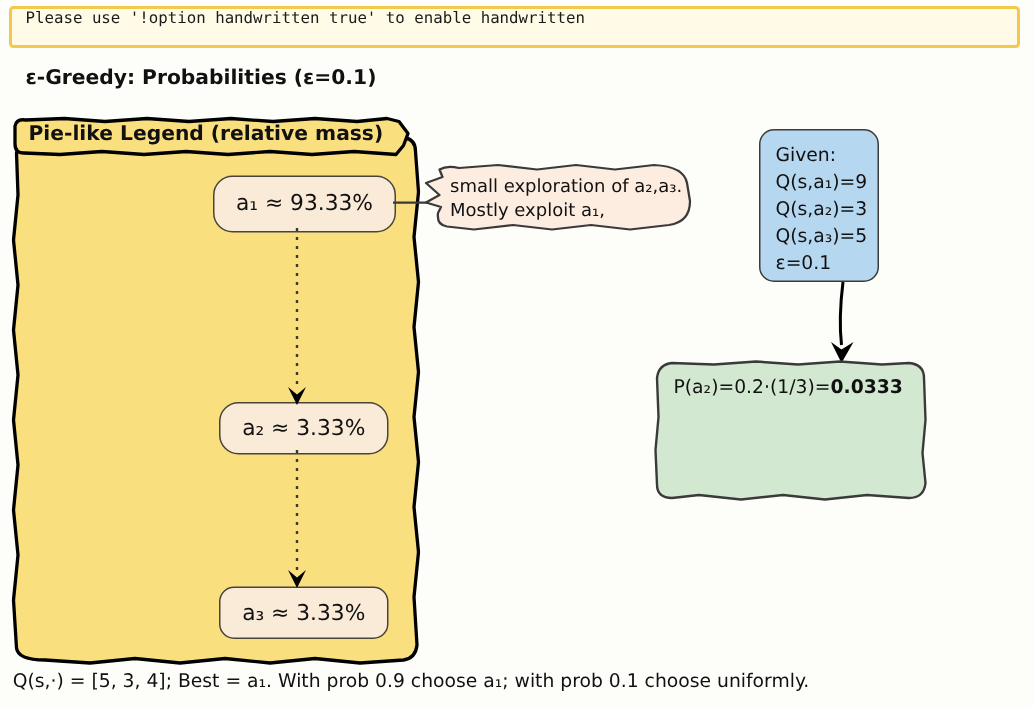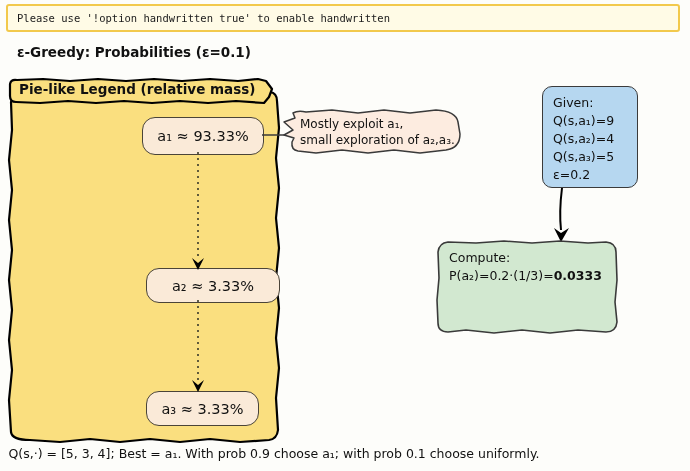--- a/index.html
+++ b/index.html
@@ -19,21 +19,20 @@
 
   
   #warning-banner {
     left: 6px; top: 4px;
     width: 674px; height: 28px;
     background: #fffbe6;
     border: 2px solid #f2c94c;
     border-radius: 3px;
     box-sizing: border-box;
     display: flex;
-    align-items: center;
   }
   #warning-banner .txt {
     font-family: "DejaVu Sans Mono", monospace;
     font-size: 10.5px;
     color: #1a1a1a;
     padding-left: 9px;
     letter-spacing: 0px;
     white-space: nowrap;
   }
 
@@ -78,48 +77,47 @@
     border-radius: 13px;
     display: flex;
     align-items: center;
     justify-content: center;
     font-size: 14.5px;
     color: #111;
     box-sizing: border-box;
     white-space: nowrap;
   }
   #node-a1 { left: 142px; top: 117px; width: 122px; height: 38px; }
-  #node-a2 { left: 146px; top: 268px; width: 134px; height: 35px; }
-  #node-a3 { left: 146px; top: 391px; width: 113px; height: 35px; }
+  #node-a2 { left: 146px; top: 268px; width: 113px; height: 35px; }
+  #node-a3 { left: 146px; top: 391px; width: 113px; height: 35px; border-radius: 10px; }
 
   
   #callout-exploit {
     position: absolute;
     left: 284px; top: 108px;
     width: 176px; height: 48px;
   }
   #callout-exploit .txt {
     position: absolute;
     left: 16px; top: 8px;
     font-size: 12px;
     line-height: 16px;
     color: #111;
     white-space: nowrap;
   }
 
   
   #given-box {
     position: absolute;
     left: 506px; top: 86px;
-    width: 96px; height: 102px;
+    width: 80px; height: 102px;
     background: #b6d7f0;
     border: 1.6px solid #3b3b3b;
     border-radius: 10px;
     box-sizing: border-box;
-    margin-left: 36px;
   }
   #given-box .txt {
     position: absolute;
     left: 10px; top: 7px;
     font-size: 12.5px;
     line-height: 18px;
     color: #111;
     white-space: nowrap;
   }
 
@@ -197,49 +195,48 @@
   <path d="M12,80 L18,92 L24,80 L18,85 Z" fill="#000"></path>
 </svg>
 
 <div id="callout-exploit" class="abs">
   <svg width="178" height="50" viewBox="0 0 178 50">
     <path d="M0,14 L11,10 L9,5 Q14,2 22,4 L48,2 L74,5 L100,2 L126,5 L152,2
              Q172,3 174,14 L176,26 Q176,40 162,42 L136,45 L110,42 L84,45 L58,42
              L32,45 L14,43 Q7,42 8,34 L10,30 L0,27 L9,22 Z" fill="#fdece0" stroke="#3a3a3a" stroke-width="1.5" stroke-linejoin="round"></path>
   </svg>
   <div class="txt">
+    <div>small exploration of a₂,a₃.</div>
     <div>Mostly exploit a₁,</div>
-    <div>small exploration of a₂,a₃.</div>
   </div>
 </div>
 
 <svg class="abs" style="left:262px; top:128px; width:26px; height:14px;" width="26" height="14">
   <line x1="0" y1="7" x2="24" y2="7" stroke="#3a3a3a" stroke-width="1.5"></line>
 </svg>
 
 <div id="given-box" class="abs">
   <div class="txt">
     <div>Given:</div>
     <div>Q(s,a₁)=9</div>
-    <div>Q(s,a₂)=4</div>
+    <div>Q(s,a₂)=3</div>
     <div>Q(s,a₃)=5</div>
-    <div>ε=0.2</div>
+    <div>ε=0.1</div>
   </div>
 </div>
 
 <svg class="abs" style="left:545px; top:188px; width:32px; height:56px;" width="32" height="56">
   <path d="M17,0 Q14,24 16,42" stroke="#000" stroke-width="2" fill="none"></path>
   <path d="M9,40 L16,54 L24,40 L16,45 Z" fill="#000"></path>
 </svg>
 
 <div id="compute-box" class="abs">
   <svg width="182" height="95" viewBox="0 0 182 95">
     <path d="M2,12 Q3,3 12,2 L40,3 L68,1 L96,3 L124,1 L152,3 L170,2
              Q180,3 180,12 L181,40 L179,62 L181,82 Q180,92 170,92 L142,90
              L114,93 L86,90 L58,93 L30,90 L12,92 Q2,92 2,83 L1,60 L3,38 Z" fill="#d2e8d0" stroke="#3a3a3a" stroke-width="1.6" stroke-linejoin="round"></path>
   </svg>
   <div class="txt">
-    <div>Compute:</div>
     <div><span>P(a₂)=0.2·(1/3)=</span><b>0.0333</b></div>
   </div>
 </div>
 
 <div id="bottom-caption" class="abs">Q(s,·) = [5, 3, 4]; Best = a₁. With prob 0.9 choose a₁; with prob 0.1 choose uniformly.</div>
 
 </body></html>

